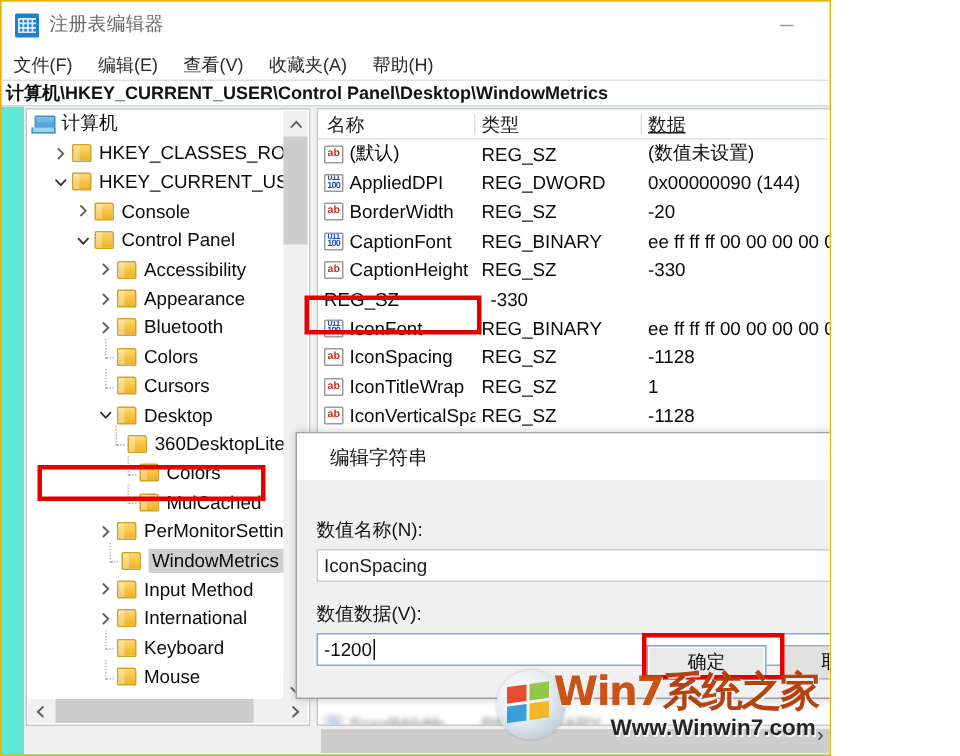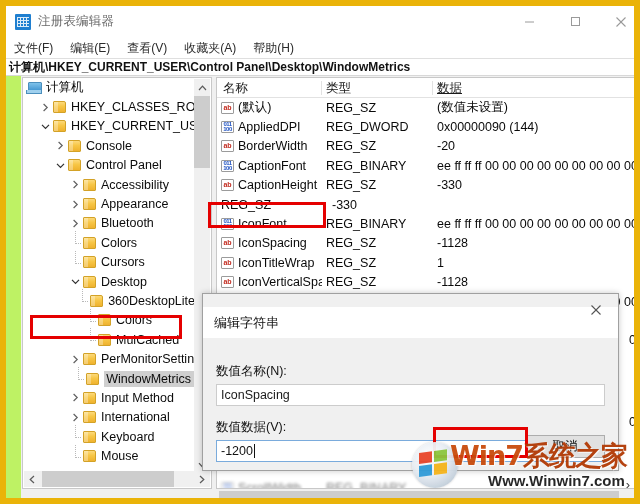--- a/index.html
+++ b/index.html
@@ -6,23 +6,23 @@
   html, body {
     margin: 0; padding: 0;
     width: 640px; height: 504px;
     overflow: hidden;
     font-family: "Liberation Sans", "DejaVu Sans", sans-serif;
     font-size: 12px;
     background: #ffffff;
   }
   #app {
     position: relative;
-    width: 640px; height: 504px;
-    background: #bef264;
-    border: 6px solid #eab308;
+    width: 554px; height: 504px;
+    background: #5eead4;
+    border: 1px solid #eab308;
     overflow: hidden;
   }
 
   
   .titlebar {
     position: absolute; left: 0; top: 0;
     width: 638px; height: 31px;
     background: #ffffff;
     display: flex; align-items: center;
   }
@@ -311,22 +311,22 @@
     width: 417px; height: 178px;
     background: #f0f0f0;
     border: 1px solid #a0a0a0;
     box-shadow: 0 0 6px rgba(0,0,0,.22);
     z-index: 40;
   }
   .dlg-title {
     height: 31px;
     background: #ffffff;
     display: flex; align-items: center;
-    padding-left: 11px;
-    font-size: 13px; color: #111111; margin-top: 13px;
+    padding-left: 22px;
+    font-size: 13px; color: #111111;
   }
   .dlg-close {
     position: absolute; right: 0; top: 0;
     width: 44px; height: 31px;
     display: flex; align-items: center; justify-content: center;
     color: #555555;
   }
   .dlg-body { padding: 7px 13px 0 13px; }
   .dlg-label {
     font-size: 12.5px; color: #111111;
@@ -816,20 +816,21 @@
       <div class="dlg-input readonlyish">
         <span>IconSpacing</span>
       </div>
       <div class="dlg-label" style="margin-top:13px;">数值数据(V):</div>
       <div class="dlg-input focused">
         <span>-1200</span>
           <span class="caret"></span>
       </div>
     </div>
     <div class="dlg-buttons">
+      <div class="dlg-btn default">确定</div>
       <div class="dlg-btn">取消</div>
     </div>
   </div>
 
   <div class="watermark">
     <div class="wm-orb"></div>
     <div class="wm-flag">
         <i></i>
         <i></i>
         <i></i>

